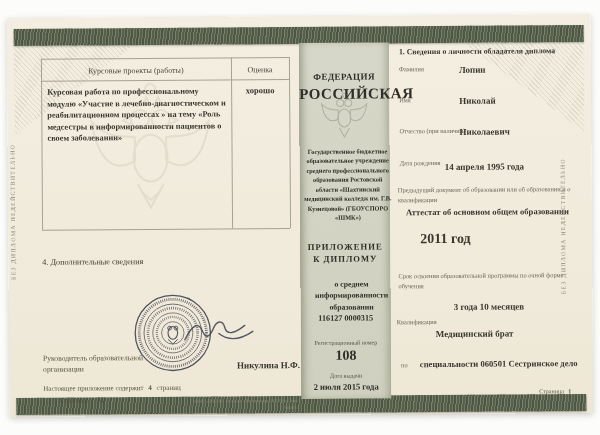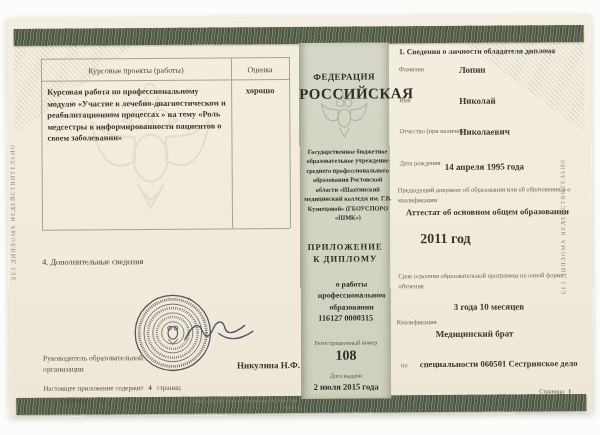--- a/index.html
+++ b/index.html
@@ -136,21 +136,21 @@
           <path d="M40 86 L50 104 L60 86"></path>
         </g>
       </svg>
 
       <div class="t bold" style="top:104px;padding:0 3px;font-size:6.3px;line-height:1.5;">Государственное бюджетное образовательное учреждение среднего профессионального образования Ростовской области «Шахтинский медицинский колледж им. Г.В. Кузнецовой» (ГБОУСПОРО «ШМК»)</div>
 
 
       <div class="t bold" style="top:210px;font-size:8.6px;letter-spacing:1px;">К ДИПЛОМУ</div>
       <div class="t bold" style="top:198px;font-size:8.6px;letter-spacing:1px;">ПРИЛОЖЕНИЕ</div>
 
-      <div class="t bold" style="top:236px;padding:0 6px;font-size:7.8px;line-height:1.45;">о работы профессиональном образовании</div>
+      <div class="t bold" style="top:236px;padding:0 6px;font-size:7.8px;line-height:1.45;">о среднем информированности образовании</div>
       <div class="t bold" style="top:270px;font-size:8.2px;">116127 0000315</div>
 
       <div class="t" style="top:296px;font-size:6px;color:#55524a;">Регистрационный номер</div>
       <div class="t bold" style="top:303px;font-size:14px;">108</div>
       <div class="t" style="top:329px;font-size:6px;color:#55524a;">Дата выдачи</div>
       <div class="t bold" style="top:338px;font-size:8.6px;">2 июля 2015 года</div>
     </div>
 
     <div class="abs" style="left:382px;top:0;width:202px;height:399px;">
 

